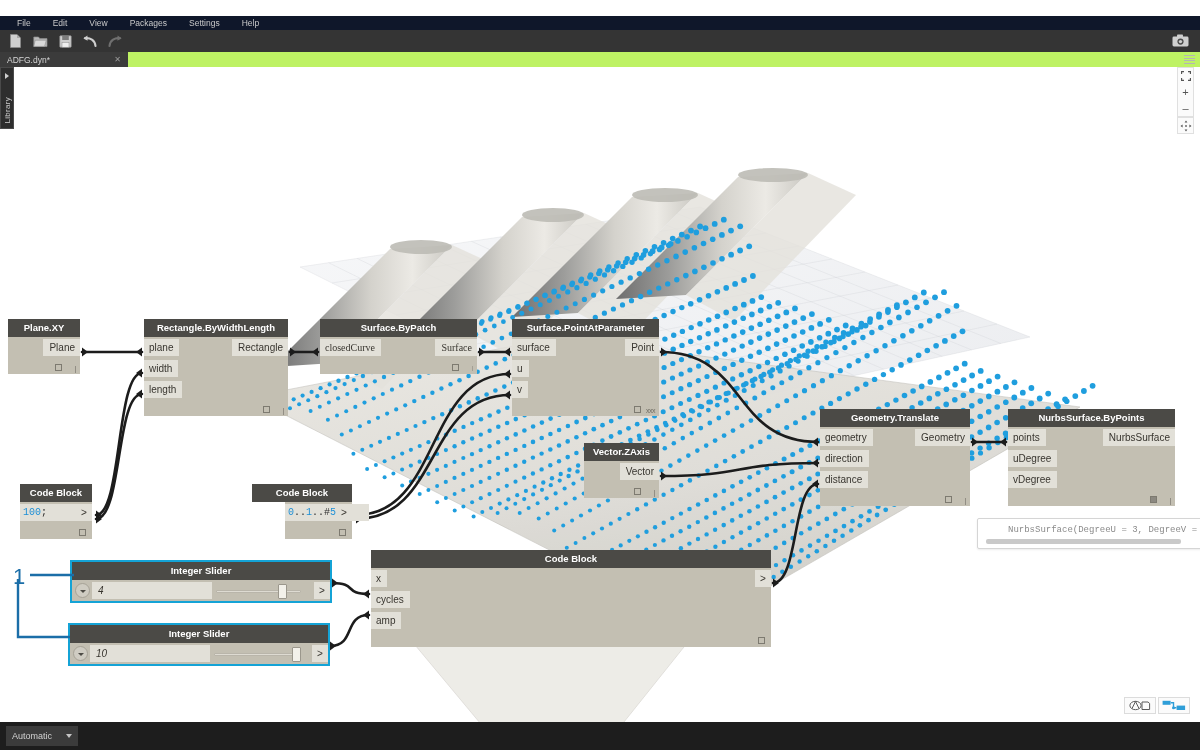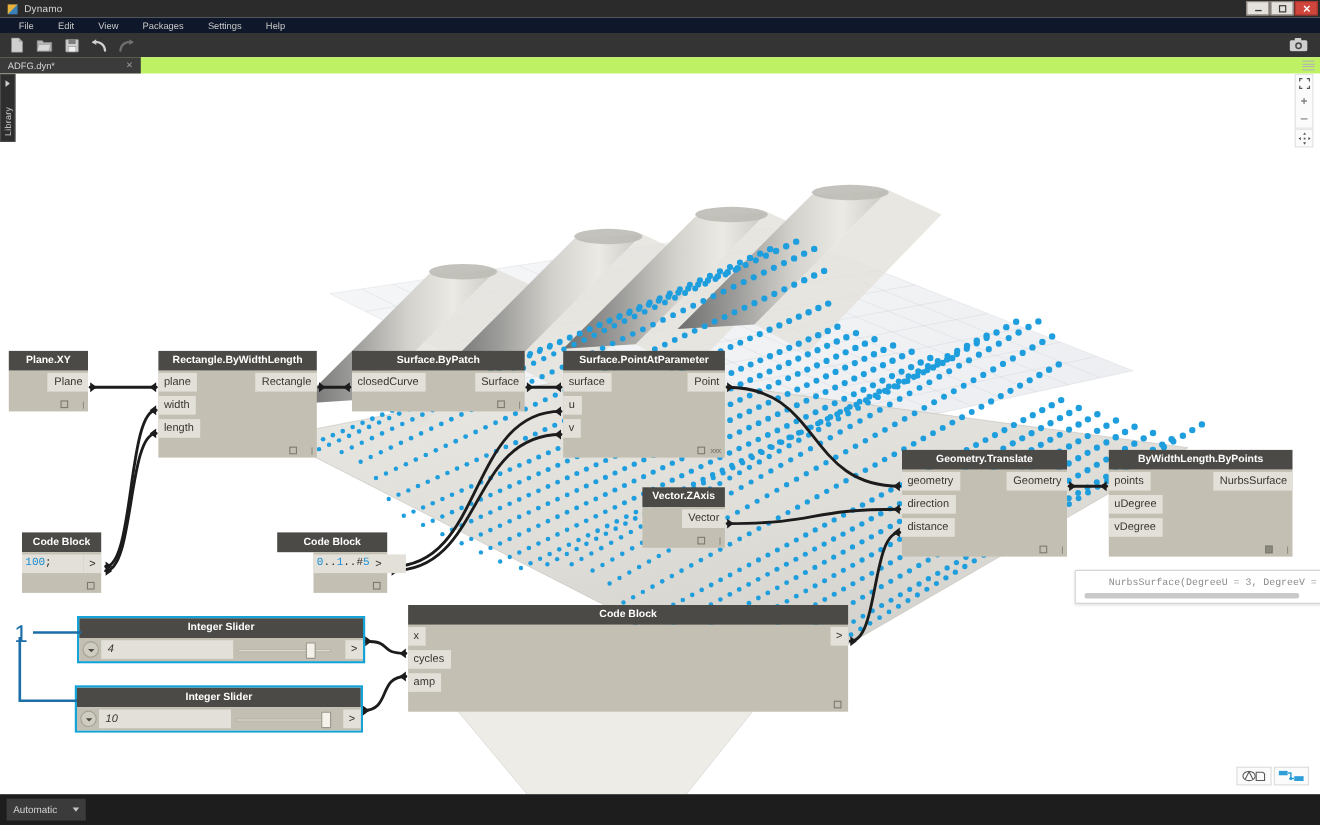--- a/index.html
+++ b/index.html
@@ -229,41 +229,20 @@
     position: absolute; right: 6px; top: 8px; width: 0; height: 0;
     border-top: 4px solid #c5c5c5; border-left: 3.5px solid transparent;
     border-right: 3.5px solid transparent;
   }
 </style>
 </head>
 <body>
 
 <div id="app">
 
-  <div class="titlebar">
-    <div class="tb-logo"></div>
-    <div class="tb-title">Dynamo</div>
-    <div class="tb-btns">
-      <div class="tb-btn">
-        <svg width="8" height="8" viewBox="0 0 8 8">
-            <rect x="1" y="5" width="6" height="1.2" fill="#3a3a3a"></rect>
-          </svg>
-      </div>
-      <div class="tb-btn">
-        <svg width="8" height="8" viewBox="0 0 8 8">
-            <rect x="1.2" y="1.2" width="5.6" height="5.6" fill="none" stroke="#3a3a3a" stroke-width="1.1"></rect>
-          </svg>
-      </div>
-      <div class="tb-btn close">
-        <svg width="8" height="8" viewBox="0 0 8 8">
-            <path d="M1.5 1.5 L6.5 6.5 M6.5 1.5 L1.5 6.5" stroke="#fff" stroke-width="1.3"></path>
-          </svg>
-      </div>
-    </div>
-  </div>
 
   <div class="menubar">
     <div class="menu-item">File</div>
     <div class="menu-item">Edit</div>
     <div class="menu-item">View</div>
     <div class="menu-item">Packages</div>
     <div class="menu-item">Settings</div>
     <div class="menu-item">Help</div>
   </div>
 
@@ -1678,21 +1657,21 @@
               <div class="port-in">length</div>
             </div>
             <div class="node-footer">
         <span class="nf-box"></span>
         <span class="nf-lace">|</span>
       </div>
           </div>
         </div>
         <div class="node" id="n-surface-bypatch" style="left:320px; top:252px; width:157px;">
       <div class="node-hdr">Surface.ByPatch</div>
-      <div class="node-body" style="height:37px;">
+      <div class="node-body" style="height:37px;font-family:Liberation Serif, serif;">
             <div class="port-row">
               <div class="port-in">closedCurve</div>
               <div class="port-out">Surface</div>
             </div>
             <div class="node-footer">
         <span class="nf-box"></span>
         <span class="nf-lace">|</span>
       </div>
           </div>
         </div>
@@ -1740,21 +1719,21 @@
             <div class="port-row">
               <div class="port-in">distance</div>
             </div>
             <div class="node-footer">
         <span class="nf-box"></span>
         <span class="nf-lace">|</span>
       </div>
           </div>
         </div>
         <div class="node" id="n-nurbssurface-bypoints" style="left:1008px; top:342px; width:167px;">
-      <div class="node-hdr">ByWidthLength.ByPoints</div>
+      <div class="node-hdr">NurbsSurface.ByPoints</div>
       <div class="node-body" style="height:79px;">
             <div class="port-row">
               <div class="port-in">points</div>
               <div class="port-out">NurbsSurface</div>
             </div>
             <div class="port-row">
               <div class="port-in">uDegree</div>
             </div>
             <div class="port-row">
               <div class="port-in">vDegree</div>

